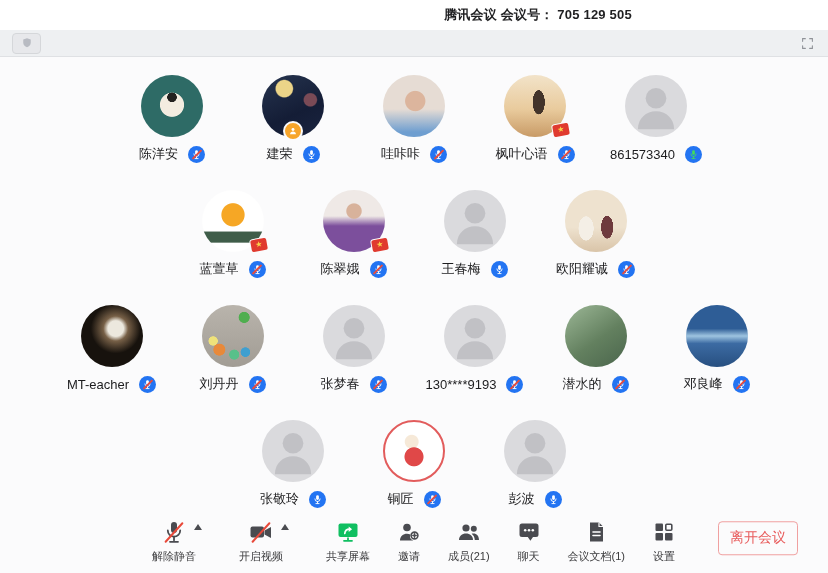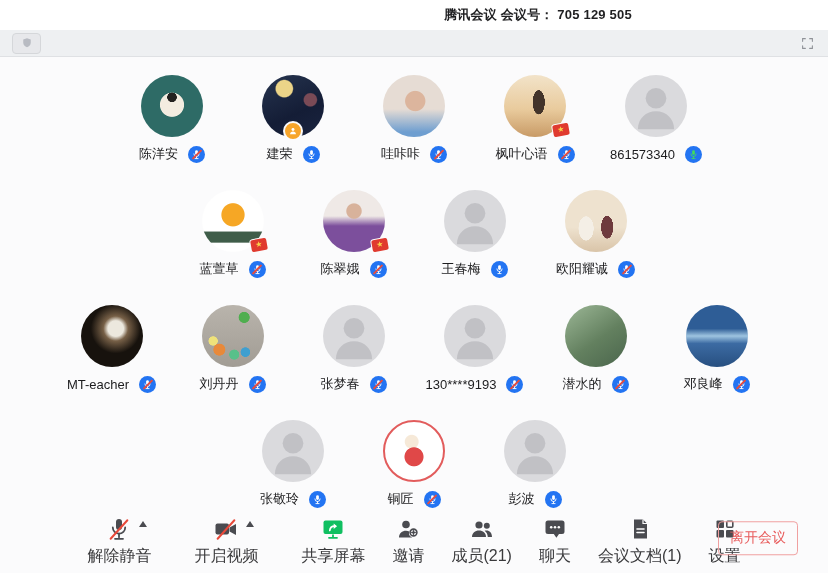--- a/index.html
+++ b/index.html
@@ -47,21 +47,21 @@
           justify-content:center;gap:27px;}
   .titem{display:flex;flex-direction:column;align-items:center;cursor:pointer;}
   .ticon{position:relative;height:27px;display:flex;align-items:center;justify-content:center;}
   .ticon svg{width:24px;height:24px;}
   .gico{fill:#4a4b50;}
   .caret{position:absolute;right:-16px;top:5px;width:0;height:0;border-left:4px solid transparent;
          border-right:4px solid transparent;border-bottom:6px solid #4a4b50;cursor:pointer;}
   .titem.has-caret{margin-right:16px;}
   .tslash{position:absolute;left:11px;top:0px;width:2px;height:27px;background:#e8493a;border-radius:1px;
           transform:rotate(42deg);}
-  .tlabel{margin-top:3px;font-size:16px;color:#3a3a3c;white-space:nowrap;}
+  .tlabel{margin-top:3px;font-size:11px;color:#3a3a3c;white-space:nowrap;}
   .leavebtn{position:absolute;right:30px;top:50%;transform:translateY(-58%);padding:7px 11px;background:transparent;
             border:1px solid #f0a0a0;border-radius:4px;color:#e85c5c;font-size:14px;cursor:pointer;
             font-family:inherit;white-space:nowrap;}
 </style>
 </head>
 <body>
 
 <div class="titlebar">
   <span class="ttext">腾讯会议 会议号： 705 129 505</span>
 </div>

